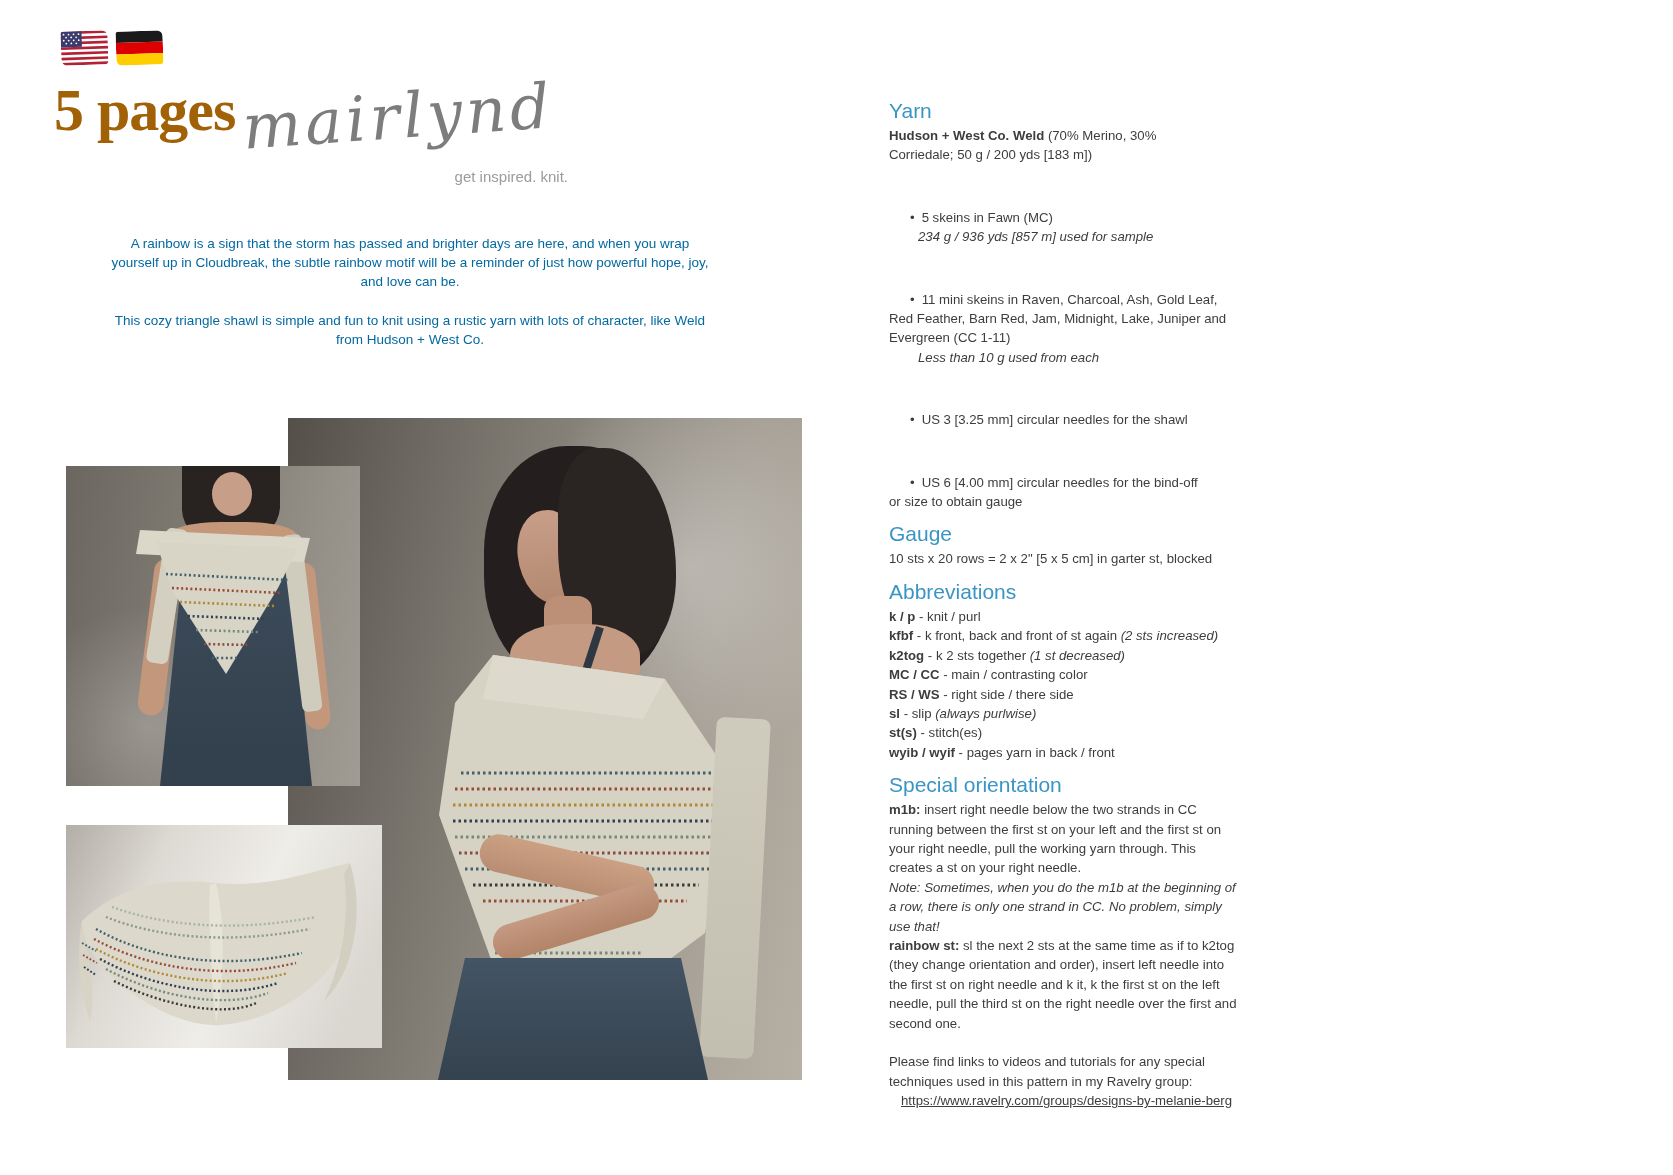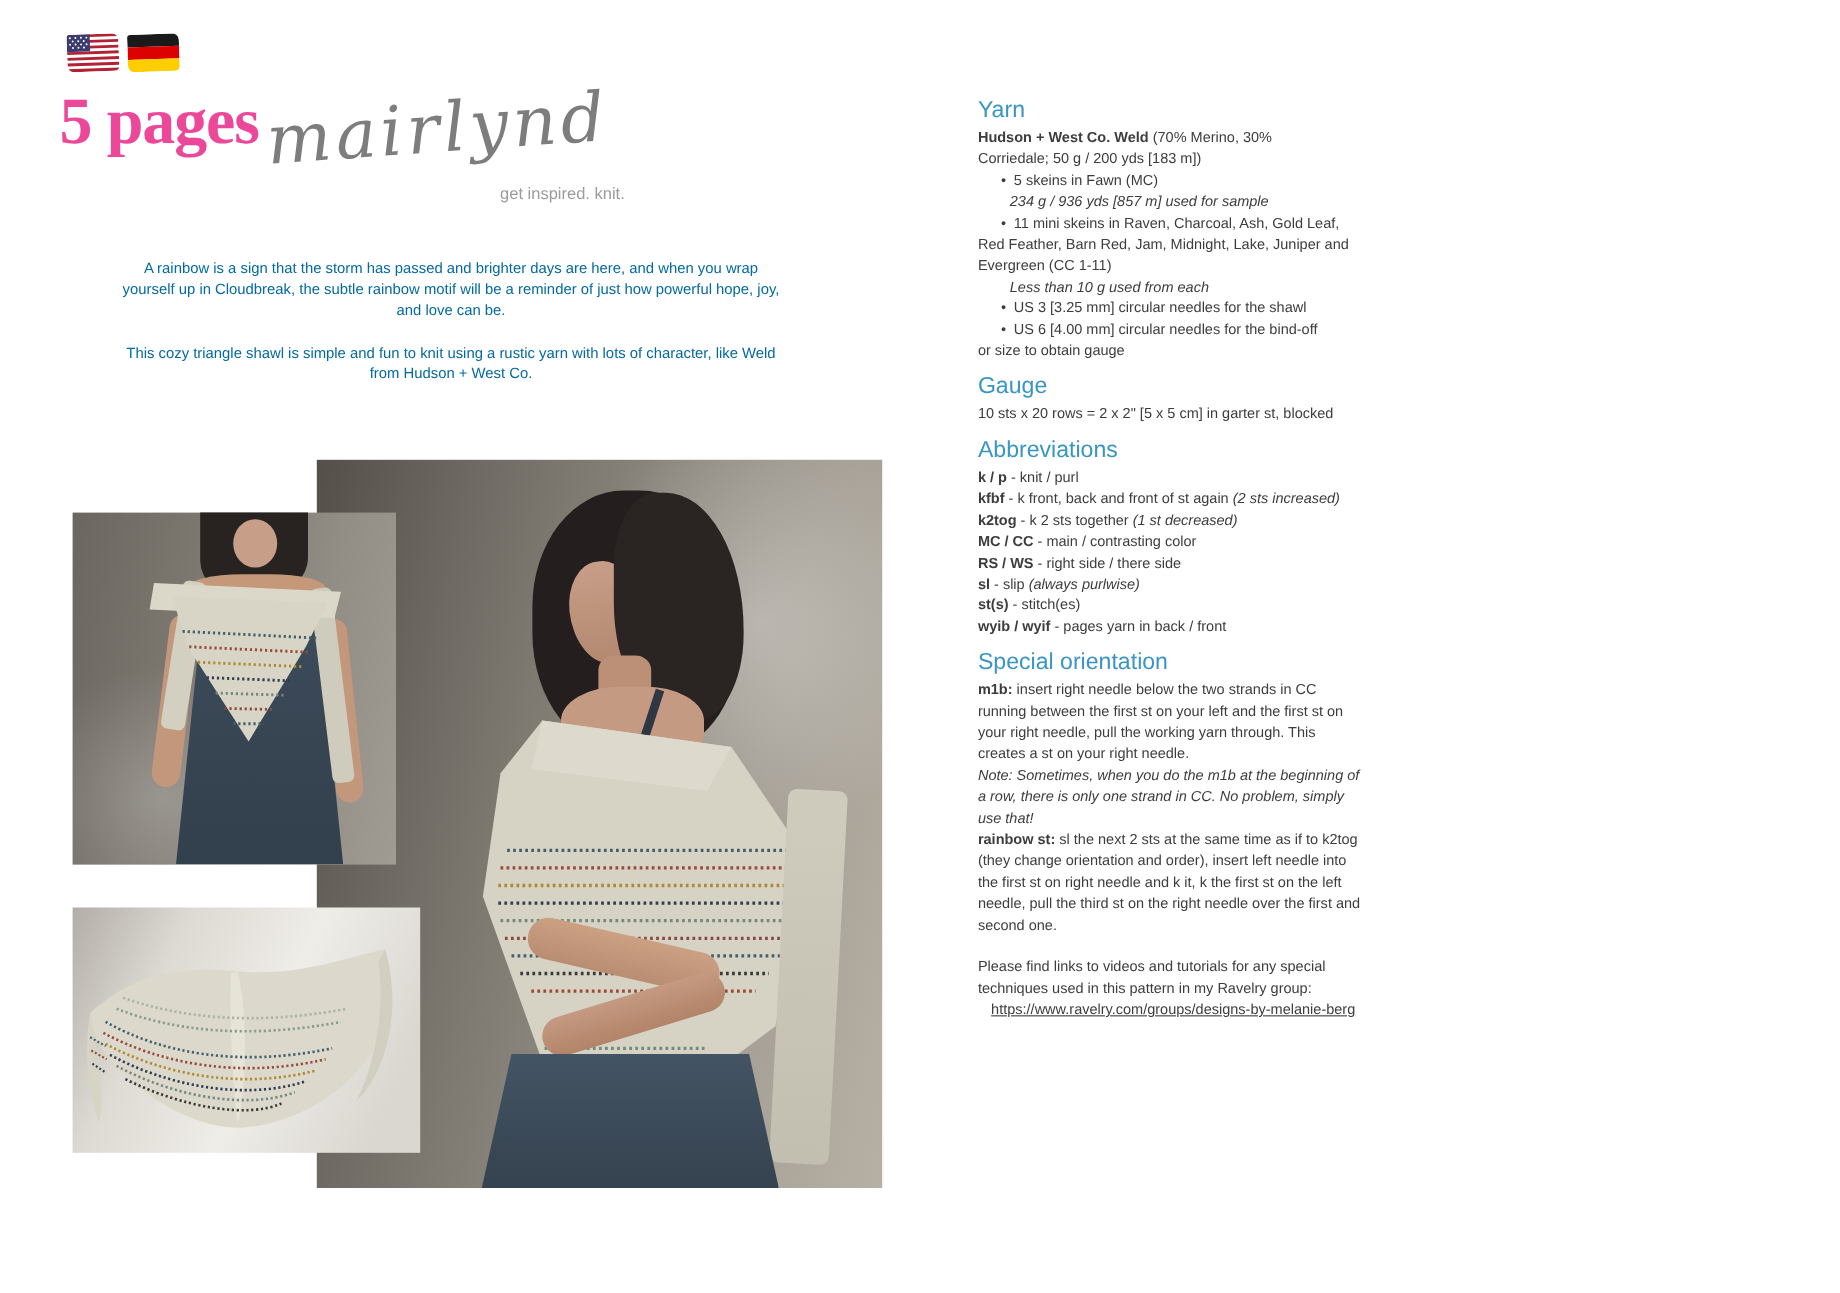--- a/index.html
+++ b/index.html
@@ -5,42 +5,42 @@
   html,body{margin:0;padding:0;background:#ffffff;}
   #page{position:relative;width:1673px;height:1175px;background:#fff;overflow:hidden;
         font-family:"Liberation Sans",sans-serif;color:#3d3d3d;}
 
   
   .flag{position:absolute;top:31px;width:47px;height:34px;border-radius:3px 6px 4px 6px;
         overflow:hidden;transform:rotate(-2deg);box-shadow:0 0 0 0 transparent;}
   #flag-us{left:61px;}
   #flag-de{left:116px;}
   .pages{position:absolute;left:54px;top:76px;font-family:"Liberation Serif",serif;
-         font-weight:700;font-size:60px;letter-spacing:-1px;color:#ec4899;}
+         font-weight:700;font-size:60px;letter-spacing:-1px;color:#a16207;}
   .brand{position:absolute;left:242px;top:80px;font-family:"DejaVu Serif",serif;
          font-style:italic;font-size:62px;letter-spacing:4px;color:#7d7d7d;transform:rotate(-4deg);}
   .tagline{position:absolute;left:418px;top:168px;width:150px;text-align:right;
            font-size:15px;color:#9b9b9b;}
 
   
   .intro{position:absolute;left:110px;top:234px;width:600px;text-align:center;
          font-size:13.5px;line-height:19.2px;color:#0369a1;}
   .intro p{margin:0 0 19px 0;}
 
   
   .spec{position:absolute;left:889px;top:82px;width:380px;font-size:13.2px;
         line-height:19.4px;color:#3d3d3d;}
   .sec-h{font-family:"Liberation Sans",sans-serif;font-weight:400;font-size:21px;
          line-height:23px;color:#3a95c4;margin:11px 0 4px 0;}
-  .sec-h:first-child{margin-top:6px;}
+  .sec-h:first-child{margin-top:17px;}
   .line{white-space:nowrap;}
   .line .b{font-weight:bold;}
   .line .i{font-style:italic;}
   .line .u{text-decoration:underline;padding-left:12px;}
-  .bullet{padding-left:21px;}
+  .bullet{padding-left:21px;margin-top:43px;}
   .dot{margin-right:7px;}
   .ind2{padding-left:29px;}
   .spacer{height:19.4px;}
 
   
   .photo{position:absolute;overflow:hidden;}
   #photo-main{left:288px;top:418px;width:514px;height:662px;
       background:linear-gradient(102deg,#544f49 0%,#6e6962 22%,#8a857c 48%,#a39d93 72%,#b6b0a5 100%);}
   #photo-top{left:66px;top:466px;width:294px;height:320px;
       background:linear-gradient(100deg,#6b665f 0%,#7f7a72 40%,#928d85 72%,#a09b93 100%);}

